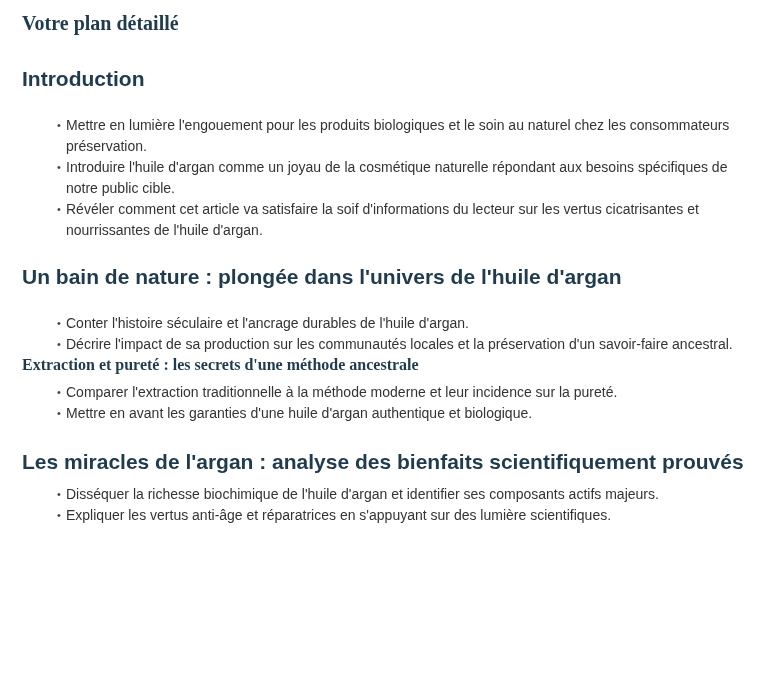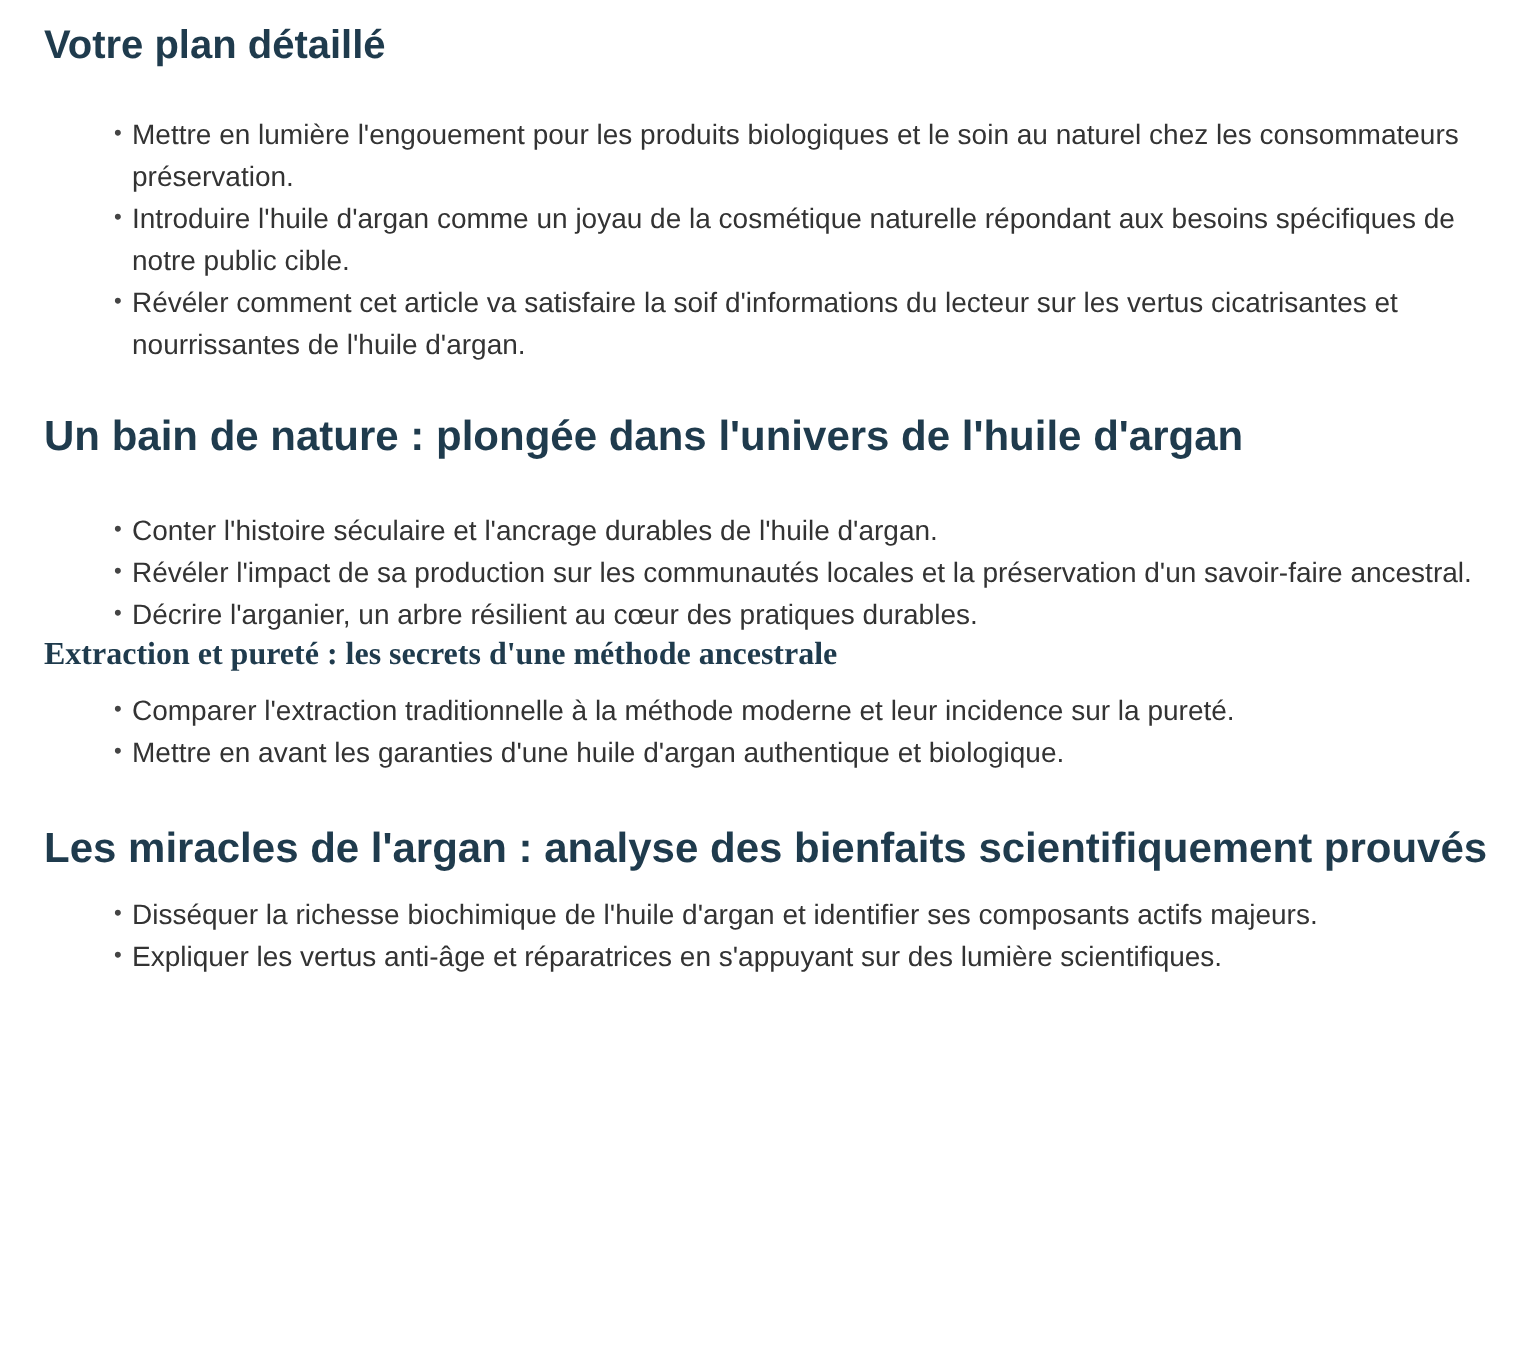--- a/index.html
+++ b/index.html
@@ -21,20 +21,21 @@
     h1, h2, h3 {
       color: #1f3b4d;
       font-weight: bold;
       margin: 0;
       font-family: "Liberation Sans", sans-serif;
     }
     .h-main {
       font-size: 20px;
       line-height: 24px;
       padding-top: 11px;
+      font-family: Liberation Serif, serif;
     }
     .h2 {
       font-size: 21px;
       line-height: 28px;
     }
     .h3 {
       font-size: 16px;
       line-height: 20px;
     }
     ul {
@@ -58,31 +59,31 @@
       color: #444;
     }
   </style>
 </head>
 <body>
 
 <div class="doc">
 
   <h1 class="h-main">Votre plan détaillé</h1>
 
+  <h2 class="h2" style="margin-top:30px;">Introduction</h2>
   <ul style="margin-top:22px;">
     <li>Mettre en lumière l'engouement pour les produits biologiques et le soin au naturel chez les consommateurs préservation.</li>
     <li>Introduire l'huile d'argan comme un joyau de la cosmétique naturelle répondant aux besoins spécifiques de notre public cible.</li>
     <li>Révéler comment cet article va satisfaire la soif d'informations du lecteur sur les vertus cicatrisantes et nourrissantes de l'huile d'argan.</li>
   </ul>
 
   <h2 class="h2" style="margin-top:22px;">Un bain de nature : plongée dans l'univers de l'huile d'argan</h2>
   <ul style="margin-top:22px;">
     <li>Conter l'histoire séculaire et l'ancrage durables de l'huile d'argan.</li>
-    <li>Révéler l'impact de sa production sur les communautés locales et la préservation d'un savoir-faire ancestral.</li>
-    <li>Décrire l'arganier, un arbre résilient au cœur des pratiques durables.</li>
+    <li>Décrire l'impact de sa production sur les communautés locales et la préservation d'un savoir-faire ancestral.</li>
   </ul>
 
   <h3 class="h3" style="font-family:Liberation Serif, serif;">Extraction et pureté : les secrets d'une méthode ancestrale</h3>
   <ul style="margin-top:7px;">
     <li>Comparer l'extraction traditionnelle à la méthode moderne et leur incidence sur la pureté.</li>
     <li>Mettre en avant les garanties d'une huile d'argan authentique et biologique.</li>
   </ul>
 
   <h2 class="h2" style="margin-top:24px;">Les miracles de l'argan : analyse des bienfaits scientifiquement prouvés</h2>
   <ul style="margin-top:8px;">

